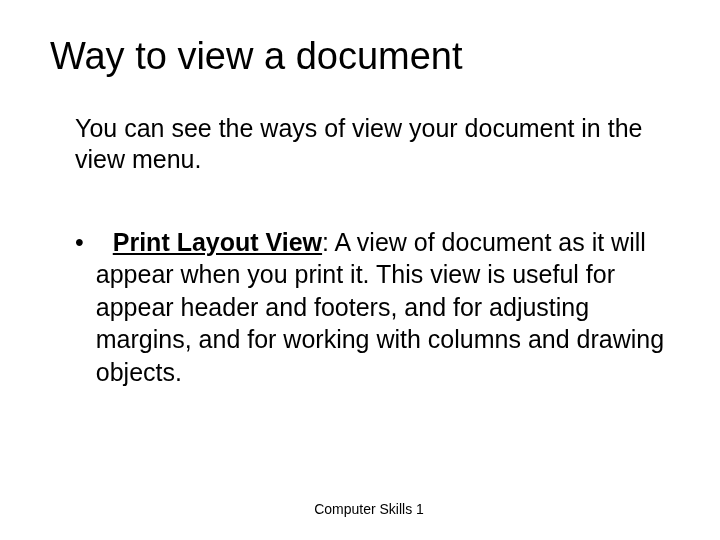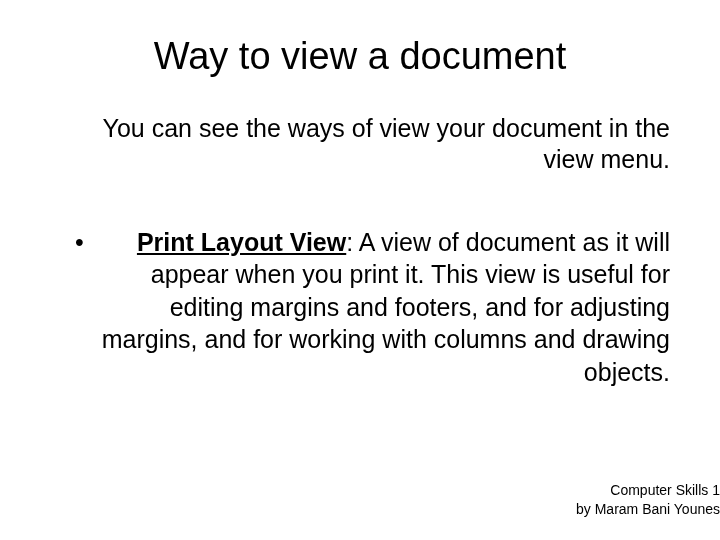--- a/index.html
+++ b/index.html
@@ -1,33 +1,32 @@
 <!DOCTYPE html>
 <html><head>
   <meta charset="utf-8">
   <style>
     * {
       margin: 0;
       padding: 0;
       box-sizing: border-box;
-      text-align: right;
     }
     body {
       width: 720px;
       height: 540px;
       background: #ffffff;
       font-family: Arial, Helvetica, sans-serif;
       color: #000000;
       padding: 30px 50px 20px 50px;
       position: relative;
     }
     .title {
       font-size: 38px;
       font-weight: normal;
-      text-align: center;
+      text-align: left;
       margin-bottom: 35px;
       margin-top: 5px;
     }
     .intro {
       font-size: 25px;
       line-height: 1.25;
       padding-left: 25px;
       margin-bottom: 50px;
     }
     .bullet-item {
@@ -65,20 +64,19 @@
 </head>
 <body>
 
 <h1 class="title">Way to view a document</h1>
 
 <p class="intro">You can see the ways of view your document in the view menu.</p>
 
 <div class="bullet-item">
   <span class="bullet-marker">•</span>
   <span class="bullet-content">
-    <span class="term">Print Layout View</span><span>: </span><span>A view of document as it will appear when you print it. This view is useful for editing margins and footers, and for adjusting margins, and for working with columns and drawing objects.</span>
+    <span class="term">Print Layout View</span><span>: </span><span>A view of document as it will appear when you print it. This view is useful for appear header and footers, and for adjusting margins, and for working with columns and drawing objects.</span>
   </span>
 </div>
 
 <div class="footer">
   <div>Computer Skills 1</div>
-  <div class="footer-line2">by Maram Bani Younes</div>
 </div>
 
 </body></html>

